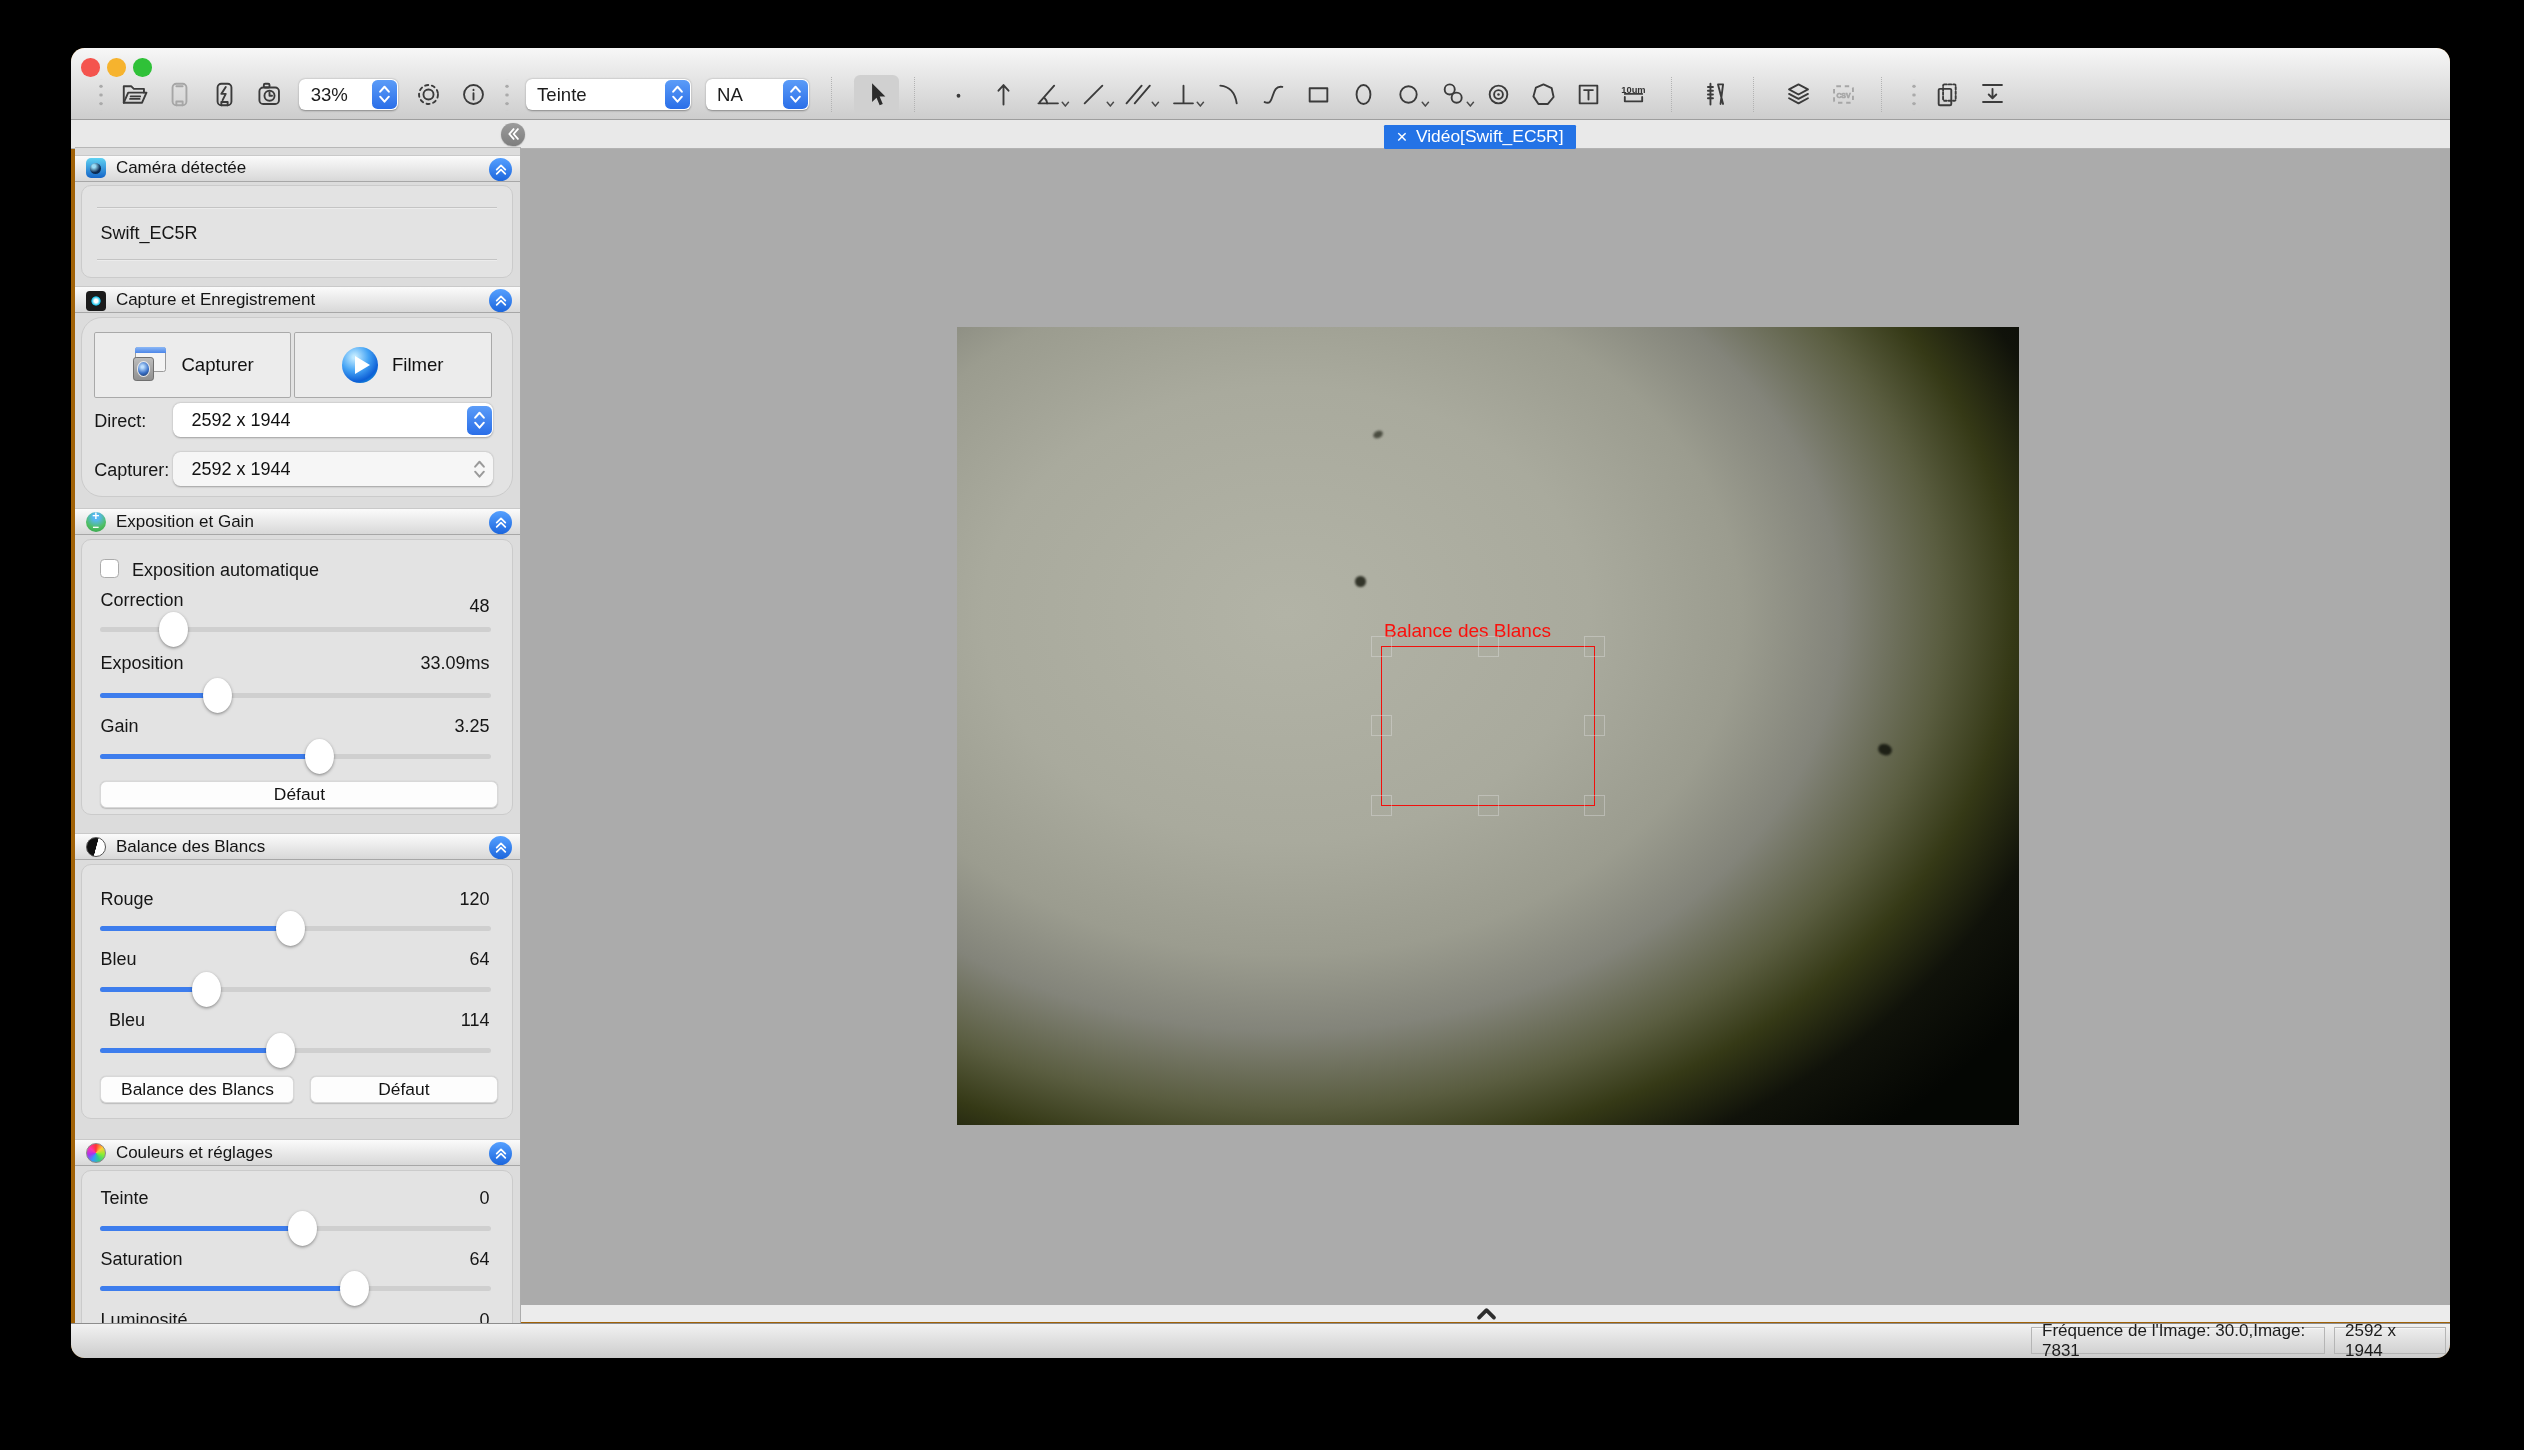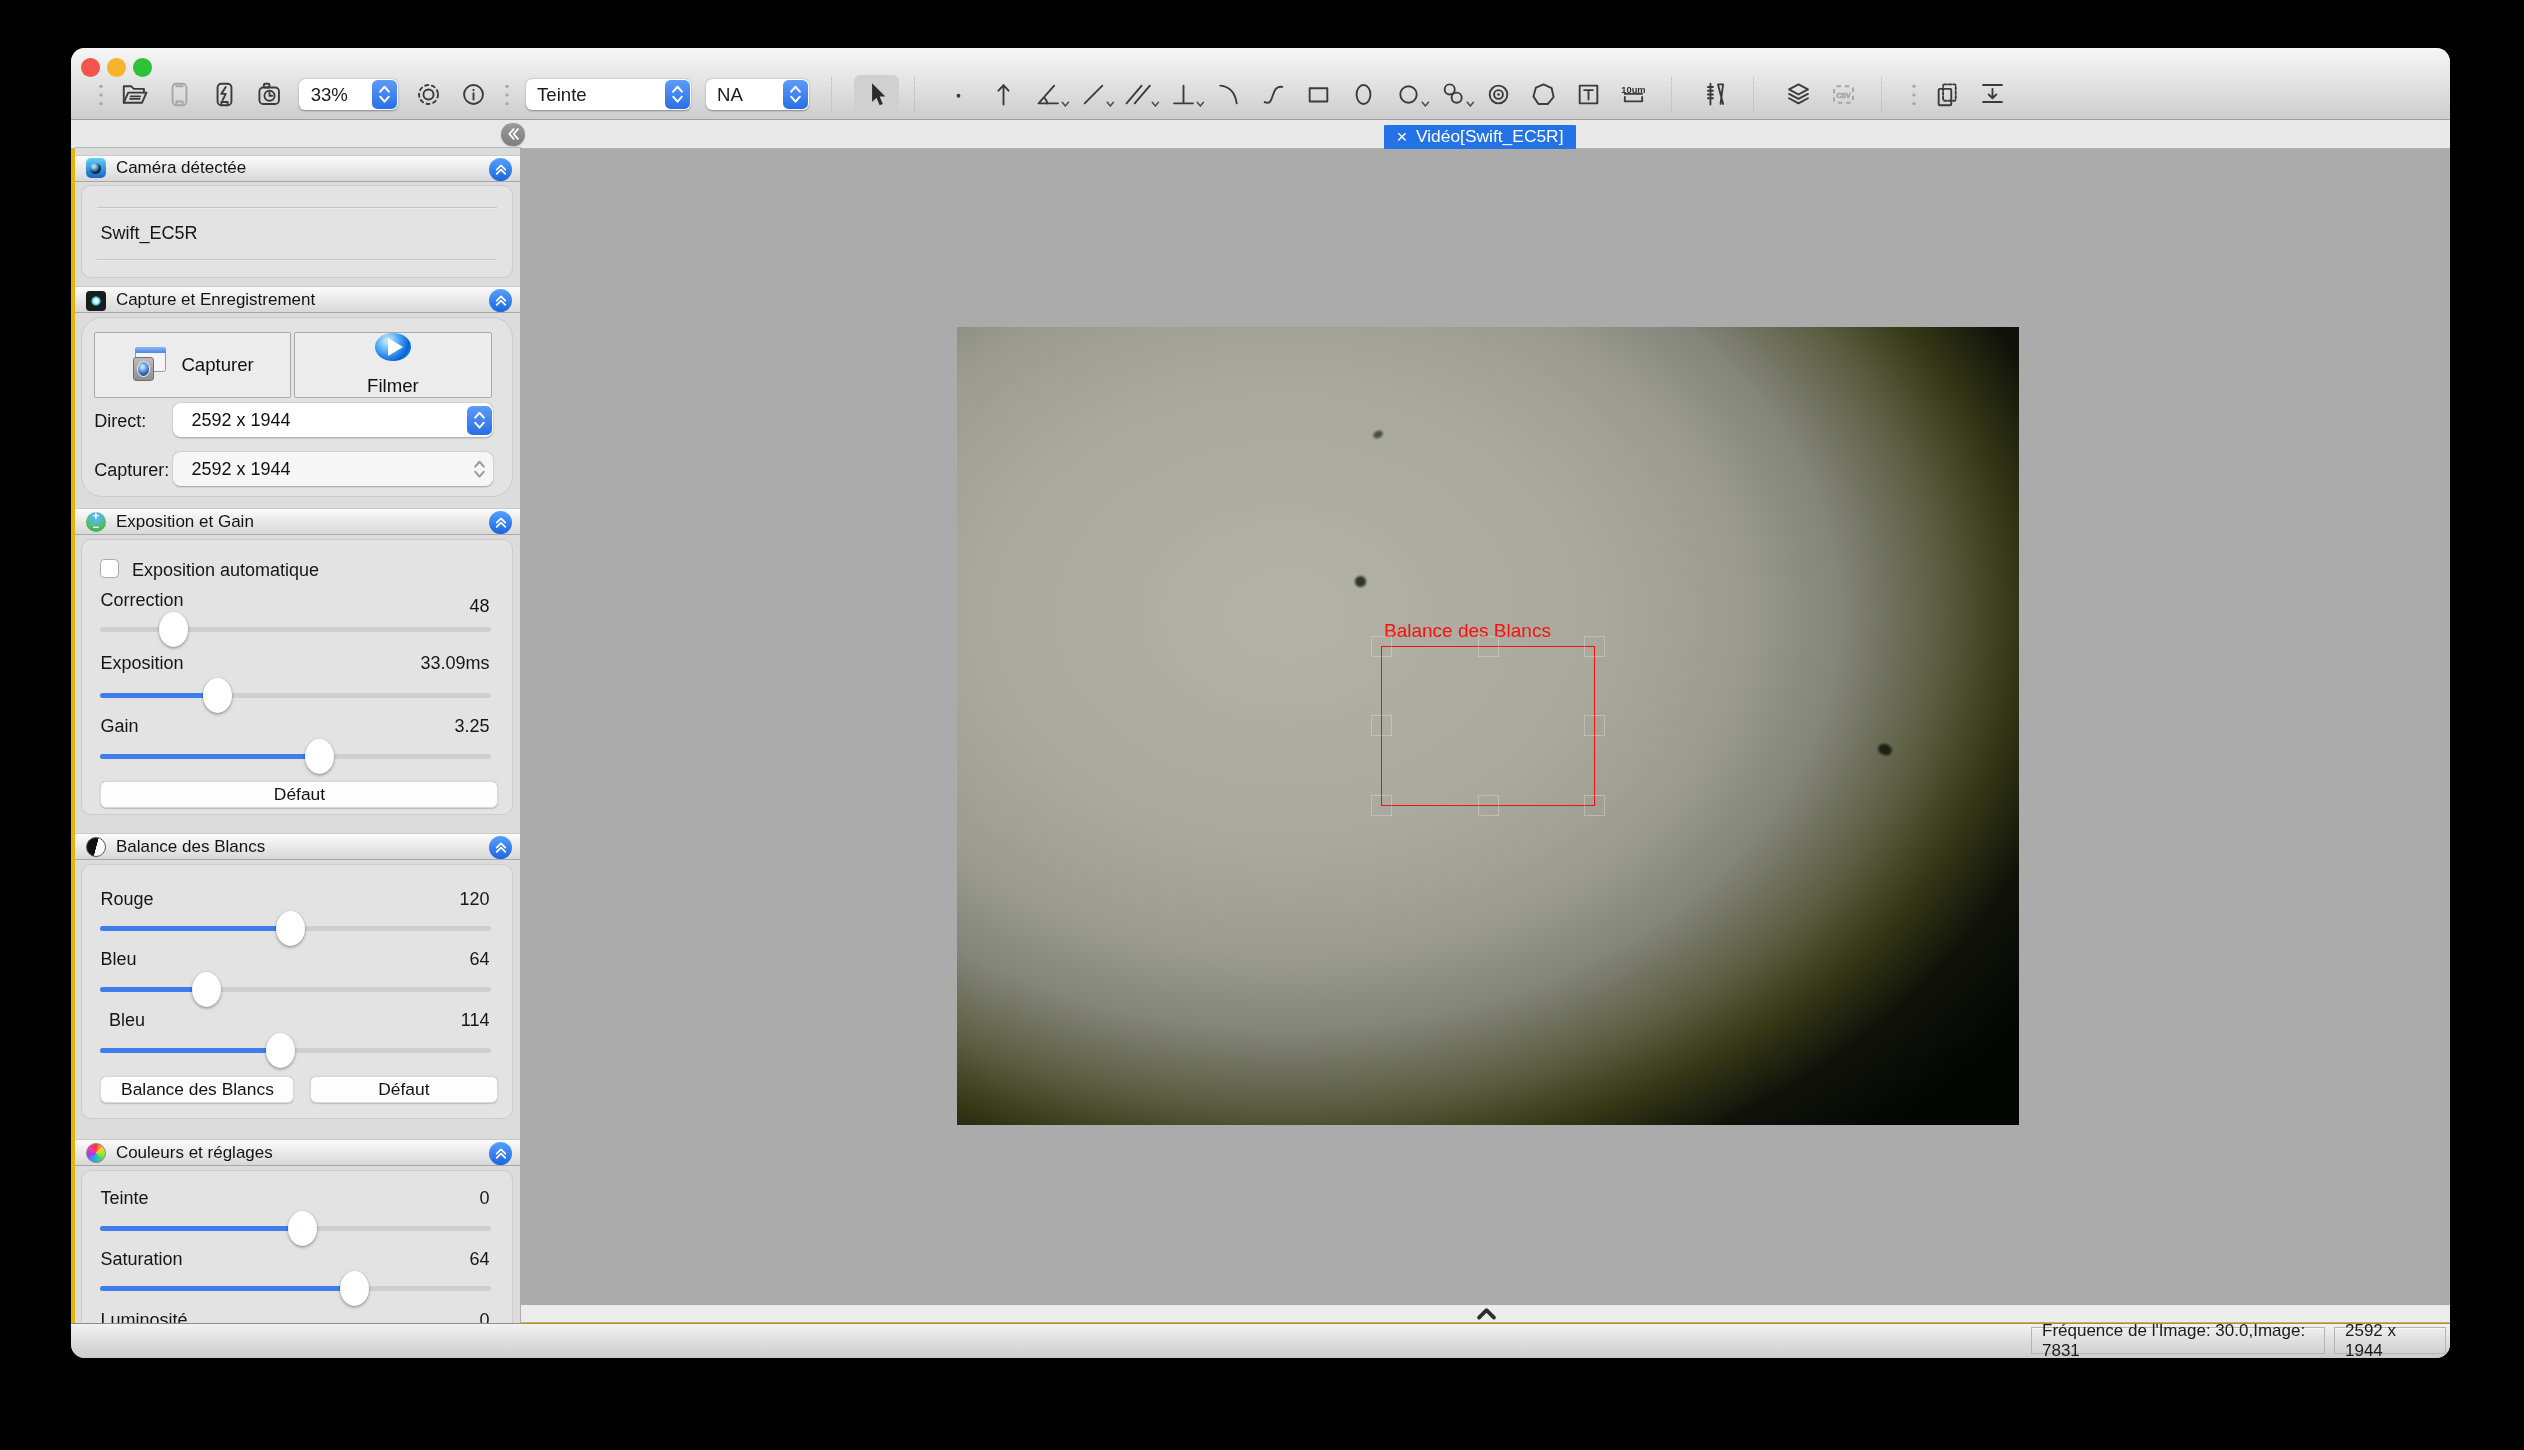--- a/index.html
+++ b/index.html
@@ -1,19 +1,19 @@
 <!DOCTYPE html>
 <html style="font-size:10px"><head>
 <meta charset="utf-8">
 <style>
   html,body{margin:0;padding:0;background:#000;width:2525px;height:1450px;overflow:hidden;
     font-family:"Liberation Sans", sans-serif;-webkit-font-smoothing:antialiased;}
   *{box-sizing:border-box;}
   .window{position:absolute;left:71px;top:48px;width:2379px;height:1310px;border-radius:13.7px;
-    overflow:hidden;background:#eab308;box-shadow:0 18.6px 56px rgba(0,0,0,.6);}
+    overflow:hidden;background:#a16207;box-shadow:0 18.6px 56px rgba(0,0,0,.6);}
 
   
   .toolbar{position:absolute;left:0;top:0;width:100%;height:72px;
     background:linear-gradient(#f7f7f7,#cdcdcd);border-bottom:1.2px solid #9e9e9e;}
   .traffic{position:absolute;left:10px;top:10px;display:flex;gap:7.5px;}
   .light{width:18.6px;height:18.6px;border-radius:50%;}
   .tbar-items{position:absolute;left:18.6px;top:25px;right:0;height:43px;display:flex;align-items:center;}
   .tool{width:45px;height:40px;display:flex;align-items:center;justify-content:center;position:relative;}
   .tool.sel{background:#d0d0d0;border-radius:6.2px;}
   .tool svg{display:block;}
@@ -412,21 +412,21 @@
       <div class="big-btn" style="left:12.4px;top:13.7px;width:197px;">
         <span class="capt-ico">
             <span class="win"></span>
             <span class="bar"></span>
             <span class="cam">
               <i></i>
             </span>
           </span>
         <span>Capturer</span>
       </div>
-      <div class="big-btn" style="left:212px;top:13.7px;width:198px;flex-direction:column;">
+      <div class="big-btn" style="left:212px;top:13.7px;width:198px;">
         <span class="play-orb">
             <i></i>
           </span>
         <span>Filmer</span>
       </div>
       <div class="sb-label" style="left:12.4px;top:93px;">Direct:</div>
       <div class="sb-select" style="left:91px;top:85px;width:320px;">
         <span>2592 x 1944</span>
         <span class="stepper">
           <svg width="15" height="22.4" viewBox="0 0 24 36">

